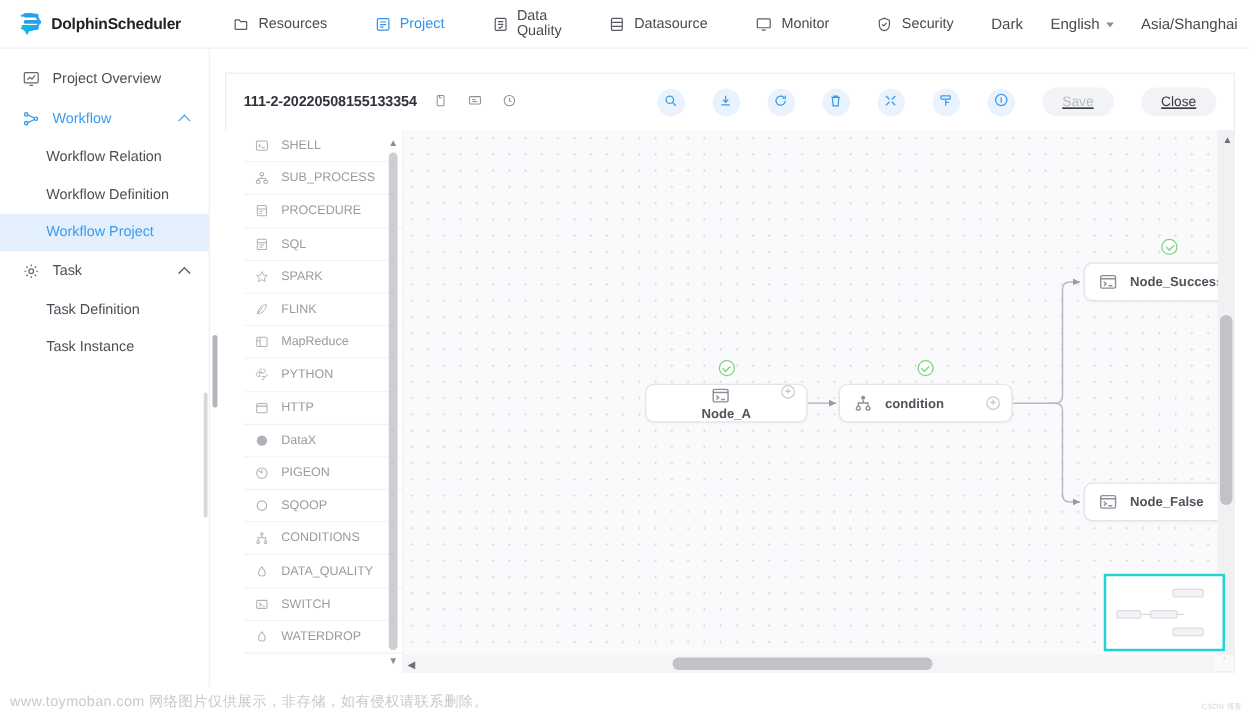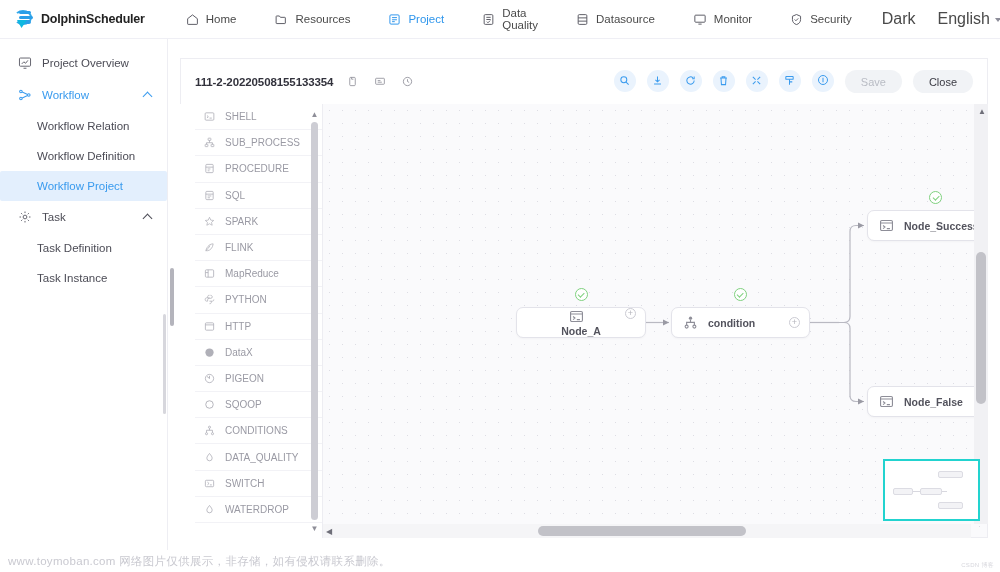--- a/index.html
+++ b/index.html
@@ -37,21 +37,21 @@
   .navitem {
     display:flex; align-items:center; gap:7px;
     padding:0 19px; height:39px; font-size:11.5px; color:#4a4a4a; cursor:pointer;
   }
   .navitem.active { color:#2f96ec; }
   .navitem svg { display:block; }
 
   .navright { margin-left:auto; display:flex; align-items:center; gap:0; }
   .navr-item {
     display:flex; align-items:center; gap:5px; padding:12px 11px;
-    font-size:16px; color:#4a4a4a; cursor:pointer; height:39px;
+    font-size:12px; color:#4a4a4a; cursor:pointer; height:39px;
   }
   .caret { width:0; height:0; border-left:3.6px solid transparent; border-right:3.6px solid transparent;
            border-top:4.2px solid #8d8d99; margin-top:1px; }
 
   
   .sidebar {
     position:absolute; left:0; top:39px; width:168px; height:533px;
     background:#fff; border-right:1px solid #eeeef3; padding-top:8px;
   }
   .side-row {
@@ -78,21 +78,21 @@
 
   
   .wf { position:absolute; left:180px; top:54px; width:808px; height:484px; }
   .wf-toolbar {
     position:absolute; left:0; top:4px; width:808px; height:46px;
     background:#fff; border:1px solid #ededf2; border-bottom:none;
     display:flex; align-items:center; padding:0 14px;
   }
   .wf-title { font-size:11.5px; font-weight:700; color:#32323c; letter-spacing:-.1px; }
   .tb-mini { display:flex; align-items:center; gap:16px; margin-left:14px; }
-  .tb-right { margin-left:auto; display:flex; align-items:flex-start; gap:11px; }
+  .tb-right { margin-left:auto; display:flex; align-items:center; gap:22px;text-decoration:underline; }
   .rbtn {
     width:22px; height:22px; border-radius:50%; background:#eaf3fd;
     display:flex; align-items:center; justify-content:center; cursor:pointer;
   }
   .pill {
     height:23px; border-radius:12px; padding:0 16px; display:flex; align-items:center;
     font-size:11px; cursor:pointer;
   }
   .pill.save { background:#f1f3f6; color:#b9bcc4; }
   .pill.close { background:#f1f3f6; color:#3b3b44; }
@@ -194,28 +194,20 @@
         <div class="ring"></div>
         <div class="bar b1"></div>
           <div class="bar b2"></div>
           <div class="bar b3"></div>
         <div class="tail"></div>
       </div>
       <span class="brand-name">DolphinScheduler</span>
     </div>
 
     <div class="navitems">
-      <div class="navitem">
-        <span>
-            <svg width="13" height="13" viewBox="0 0 24 24" fill="none" stroke="#5a5a64" stroke-width="1.8">
-              <path d="M3 10.5 12 3.5l9 7V20a1 1 0 0 1-1 1H4a1 1 0 0 1-1-1z"></path>
-            </svg>
-          </span>
-        <span>Home</span>
-      </div>
       <div class="navitem">
         <span>
             <svg width="14" height="13" viewBox="0 0 24 24" fill="none" stroke="#5a5a64" stroke-width="1.8">
               <path d="M3 18.5V6.5a1 1 0 0 1 1-1h5l2 2.5h8a1 1 0 0 1 1 1v9.5a1 1 0 0 1-1 1H4a1 1 0 0 1-1-1z"></path>
             </svg>
           </span>
         <span>Resources</span>
       </div>
       <div class="navitem active">
         <span>

